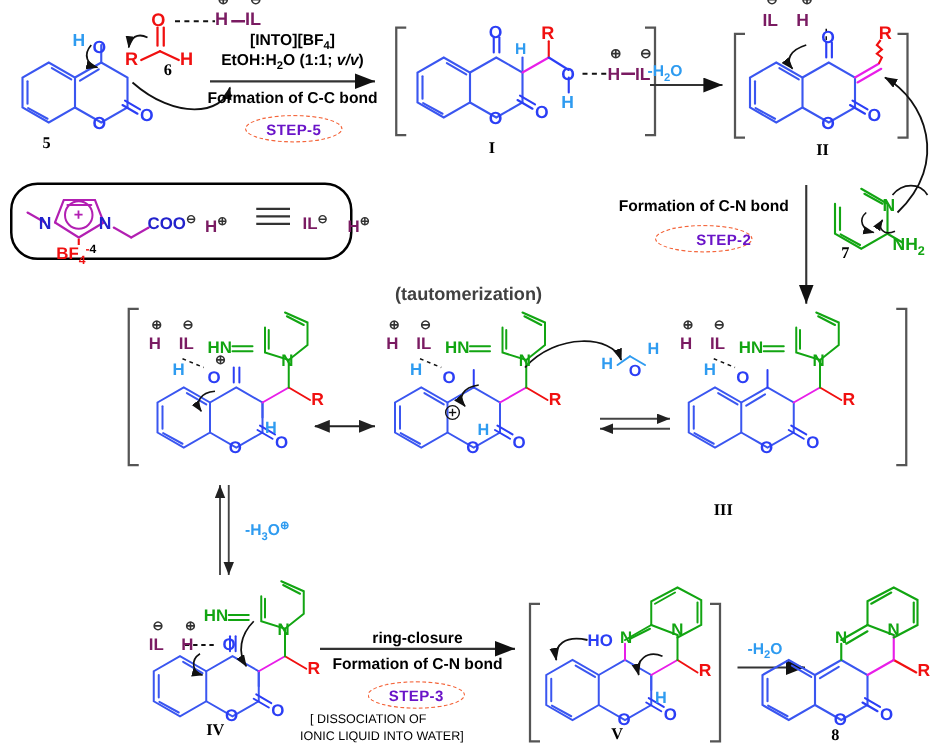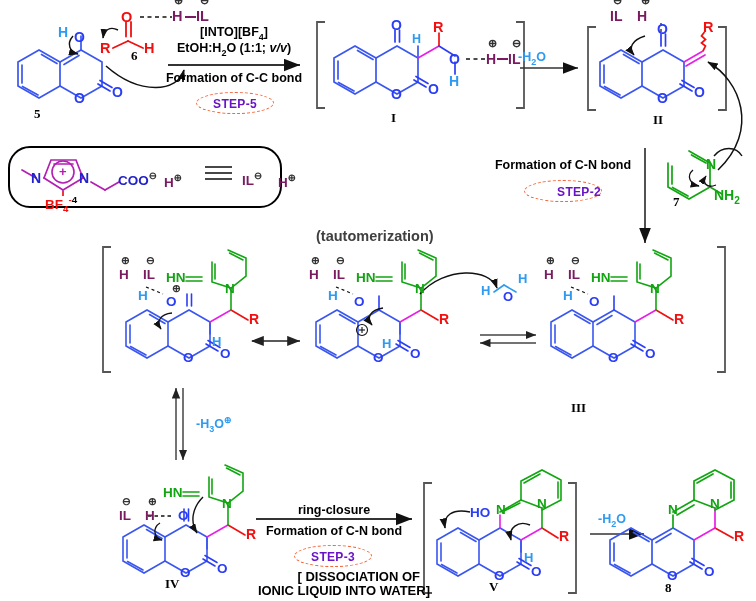--- a/index.html
+++ b/index.html
@@ -15,21 +15,21 @@
   .stepell{position:absolute;left:0;top:0;width:100%;height:100%;
            border:1.6px dashed #f4663c;border-radius:50%;box-sizing:border-box;}
   .sup{font-size:.72em;vertical-align:super;}
   .sub{font-size:.72em;vertical-align:sub;}
   .ital{font-style:italic;}
   .rn{font-family:"Liberation Serif",serif;font-weight:bold;font-size:13px;color:#000;}
   .num{font-family:"Liberation Serif",serif;font-weight:bold;font-size:13px;color:#000;}
   .taut{position:absolute;color:#404040;font-weight:bold;font-size:14.5px;}
   .ilbox{position:absolute;border:2.4px solid #000;border-radius:22px;box-sizing:border-box;}
   .loss{position:absolute;color:#2e9bf0;font-weight:bold;font-size:12.5px;}
-  .diss{position:absolute;color:#000;font-weight:bold;font-size:13px;text-align:right;line-height:1.15;}
+  .diss{position:absolute;color:#000;font-weight:normal;font-size:10px;text-align:left;line-height:1.15;}
 </style>
 </head>
 <body>
 
 <div id="stage">
 
 <svg id="scene" viewBox="0 0 756 601">
   <defs>
     <marker id="ah" markerWidth="9" markerHeight="9" refX="8" refY="3.2" orient="auto">
       <path d="M0,0 L8,3.2 L0,6.4 z" fill="#222"></path>

